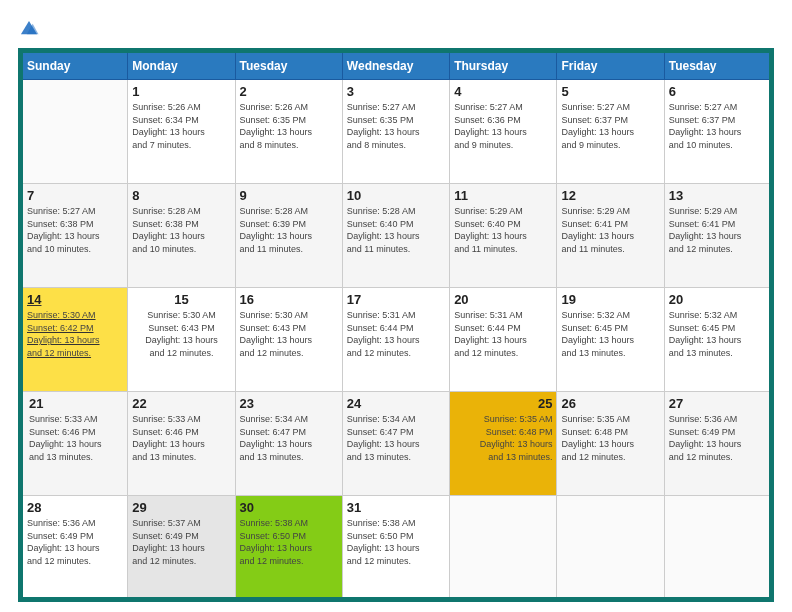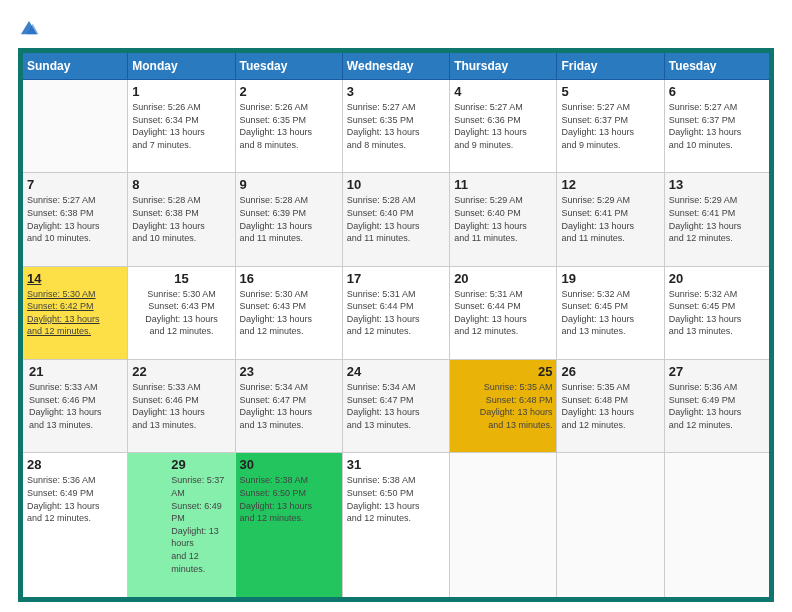--- a/index.html
+++ b/index.html
@@ -335,28 +335,28 @@
           </td>
         </tr>
         <tr>
           <td style="background-color: rgb(255, 255, 255);">
             <span class="day-number">28</span>
             <div class="cell-info" style="white-space: pre-line;">Sunrise: 5:36 AM
 Sunset: 6:49 PM
 Daylight: 13 hours
 and 12 minutes.</div>
           </td>
-          <td style="background-color: #86efac; padding-left: 43px;">
+          <td style="background-color: #e5e5e5;">
             <span class="day-number">29</span>
             <div class="cell-info" style="white-space: pre-line;">Sunrise: 5:37 AM
 Sunset: 6:49 PM
 Daylight: 13 hours
 and 12 minutes.</div>
           </td>
-          <td style="background-color: #22c55e;">
+          <td style="background-color: #84cc16;">
             <span class="day-number">30</span>
             <div class="cell-info" style="white-space: pre-line;">Sunrise: 5:38 AM
 Sunset: 6:50 PM
 Daylight: 13 hours
 and 12 minutes.</div>
           </td>
           <td style="background-color: rgb(255, 255, 255);">
             <span class="day-number">31</span>
             <div class="cell-info" style="white-space: pre-line;">Sunrise: 5:38 AM
 Sunset: 6:50 PM

